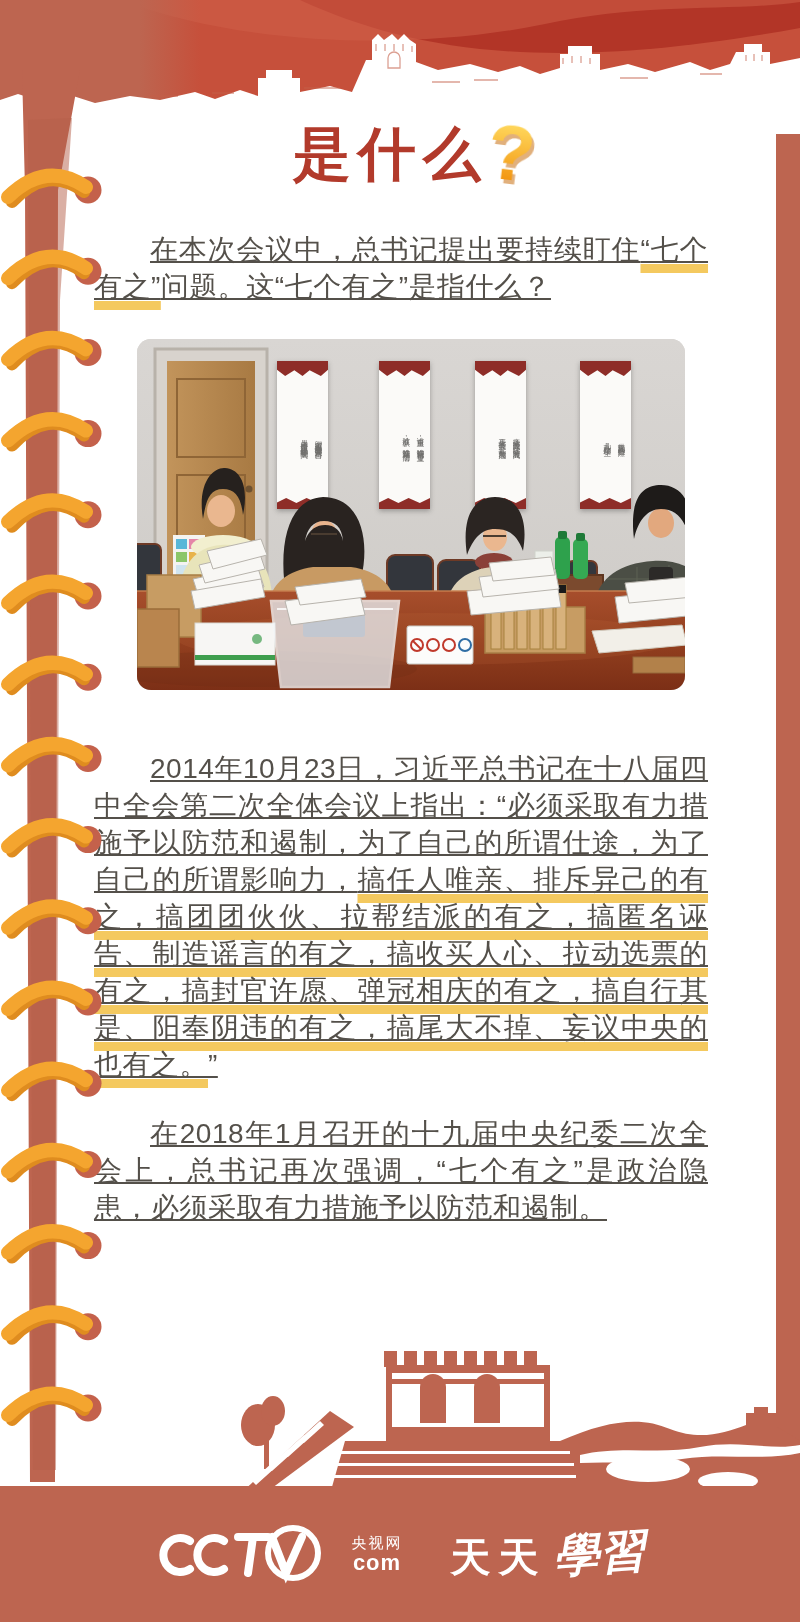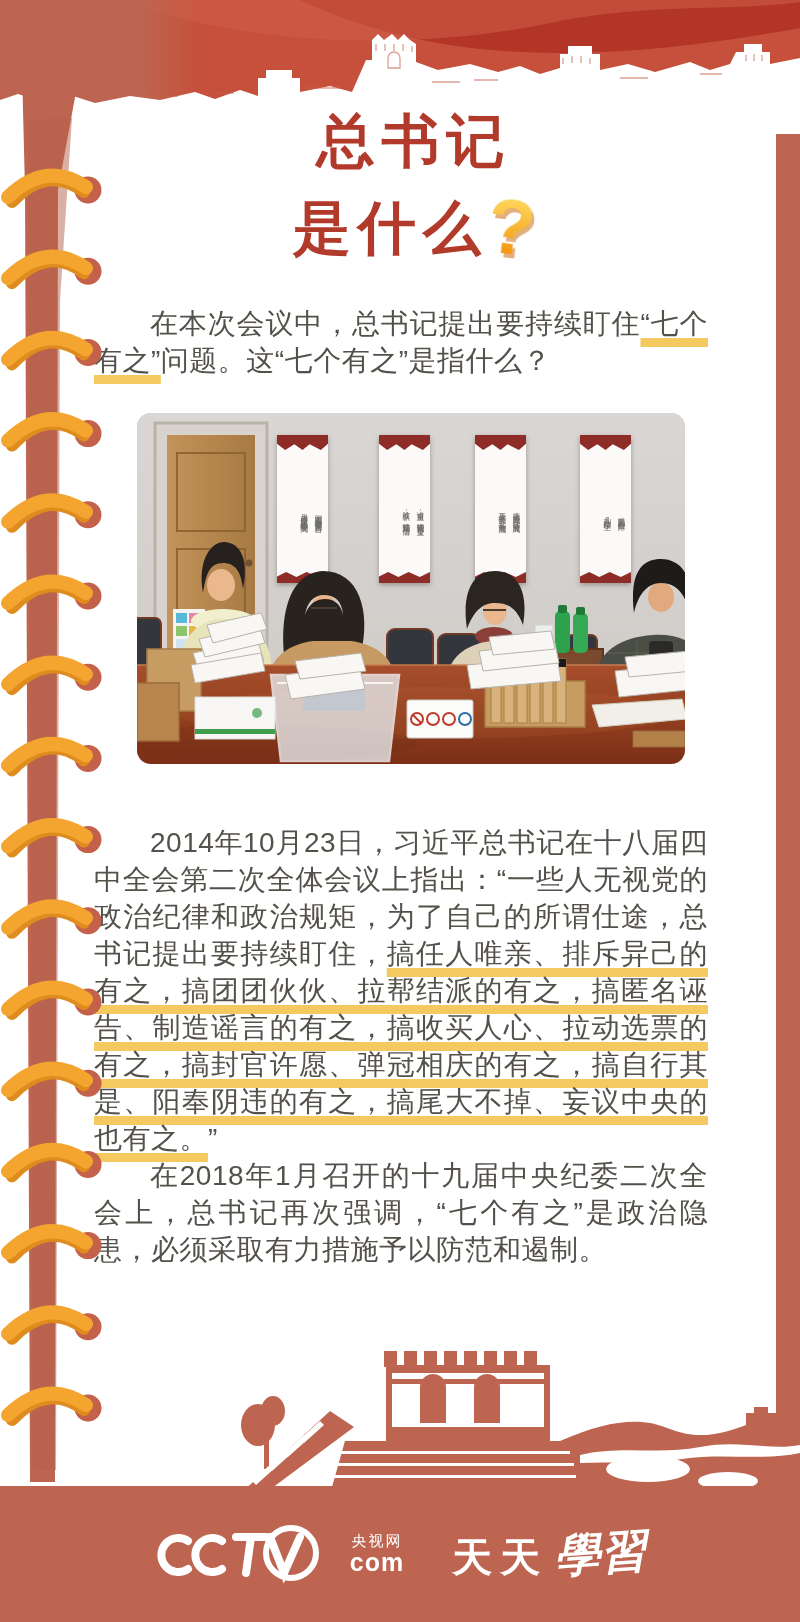--- a/index.html
+++ b/index.html
@@ -22,24 +22,24 @@
                color:var(--accent_red,#b23a2b);font-weight:900;}
   .t1{font-size:58px;line-height:74px;letter-spacing:7px;}
   .t2{font-size:54px;line-height:72px;letter-spacing:3px;}
   .t3{font-size:58px;line-height:86px;letter-spacing:7px;}
   .qmark{display:inline-block;font-size:78px;font-weight:900;letter-spacing:0;
          background:linear-gradient(180deg,var(--question_top,#ffd95e) 15%,var(--question_bottom,#f2930d) 85%);
          -webkit-background-clip:text;background-clip:text;color:transparent;
          transform:rotate(7deg) translateY(6px);
          filter:drop-shadow(3px 4px 0 rgba(201,111,16,.55));}
 
-  p{margin:0;}
+  p{margin:0;text-decoration:underline;}
   .body{width:614px;margin-left:94px;font-size:28px;line-height:37px;
         letter-spacing:.5px;color:var(--body_text,#54504a);
-        text-align:justify;text-indent:2em;}
+        text-align:justify;text-indent:2em;margin-top:32px;}
   .intro{margin-top:34px;}
   .body2{margin-top:60px;}
   .hl{text-decoration-line:underline;
       text-decoration-color:var(--underline_yellow,rgba(244,201,95,.92));
       text-decoration-thickness:9px;text-underline-offset:5px;
       text-decoration-skip-ink:none;}
 
   
   .photo{position:relative;width:548px;height:351px;margin:34px 0 0 137px;
          border-radius:14px;overflow:hidden;background:#d6d3cf;}
@@ -54,21 +54,21 @@
     clip-path:polygon(0 40%,18% 0,38% 45%,58% 0,80% 45%,100% 0,100% 100%,0 100%);}
   .btxt{position:absolute;top:20px;left:0;right:3px;height:118px;
         writing-mode:vertical-rl;white-space:pre-line;
         font-size:7.5px;line-height:1.9;letter-spacing:1px;color:#6f6e6c;
         display:flex;justify-content:center;}
   .b1{left:140px;} .b2{left:242px;} .b3{left:338px;} .b4{left:443px;}
 
   
   .site{display:flex;flex-direction:column;align-items:center;line-height:1;margin-left:-6px;}
   .site .zh{font-size:15px;letter-spacing:2px;}
-  .site .com{font-size:25px;font-weight:bold;margin-top:2px;letter-spacing:1px;}
+  .site .com{font-size:22px;font-weight:bold;margin-top:2px;letter-spacing:1px;}
   .brand{margin-left:34px;display:flex;align-items:flex-end;}
   .brand .plain{font-size:40px;font-weight:bold;letter-spacing:8px;}
   .brand .script{font-size:46px;font-weight:bold;font-style:italic;
                  font-family:"DejaVu Serif",serif;transform:rotate(-4deg);margin-left:6px;}
 </style>
 </head>
 <body>
 
 <div id="page">
 
@@ -153,21 +153,20 @@
         <path d="M8 1333.8 Q46 1296.8 86 1323.8" stroke="#f4a52f" stroke-width="14" fill="none" stroke-linecap="round"></path>
         <circle cx="88" cy="1408" r="13.5" fill="#c4614b"></circle>
         <path d="M12 1420 Q48 1382 84 1410" stroke="#df8c1f" stroke-width="12" fill="none" stroke-linecap="round"></path>
         <path d="M8 1415 Q46 1378 86 1405" stroke="#f4a52f" stroke-width="14" fill="none" stroke-linecap="round"></path>
       </g>
   </svg>
 
   <div class="content">
 
     <div class="title-block">
-      <div class="t1">总书记</div>
       <div class="t3"><span>是什么</span><span class="qmark">?</span></div>
     </div>
 
     <p class="body intro"><span>在本次会议中，总书记提出要持续盯住</span><span class="hl">“七个有之”</span><span>问题。这“七个有之”是指什么？</span></p>
 
     <div class="photo">
       <svg class="bgscene" width="548" height="351" viewBox="0 0 548 351">
         <defs>
           <linearGradient id="wallg" x1="0" y1="0" x2="0" y2="1">
             <stop offset="0" stop-color="#d9d6d3"></stop>
@@ -334,21 +333,21 @@
           <path d="M158,248 L224,240 L229,258 L163,266 Z"></path>
           <path d="M330,252 L420,244 L424,268 L334,276 Z"></path>
           <path d="M342,238 L418,230 L422,250 L346,258 Z"></path>
           <path d="M352,224 L414,218 L418,236 L356,242 Z"></path>
           <path d="M478,258 L556,250 L560,276 L482,284 Z"></path>
           <path d="M488,244 L552,238 L556,258 L492,264 Z"></path>
         </g>
       </svg>
     </div>
 
-    <p class="body body2"><span>2014年10月23日，习近平总书记在十八届四中全会第二次全体会议上指出：“一些人无视党的政治纪律和政治规矩，为了自己的所谓仕途，总书记提出要持续盯住，</span><span class="hl">搞任人唯亲、排斥异己的有之，搞团团伙伙、拉帮结派的有之，搞匿名诬告、制造谣言的有之，搞收买人心、拉动选票的有之，搞封官许愿、弹冠相庆的有之，搞自行其是、阳奉阴违的有之，搞尾大不掉、妄议中央的也有之。</span><span>”</span></p>
+    <p class="body body2"><span>2014年10月23日，习近平总书记在十八届四中全会第二次全体会议上指出：“必须采取有力措施予以防范和遏制，为了自己的所谓仕途，为了自己的所谓影响力，</span><span class="hl">搞任人唯亲、排斥异己的有之，搞团团伙伙、拉帮结派的有之，搞匿名诬告、制造谣言的有之，搞收买人心、拉动选票的有之，搞封官许愿、弹冠相庆的有之，搞自行其是、阳奉阴违的有之，搞尾大不掉、妄议中央的也有之。</span><span>”</span></p>
 
     <p class="body">在2018年1月召开的十九届中央纪委二次全会上，总书记再次强调，“七个有之”是政治隐患，必须采取有力措施予以防范和遏制。</p>
   </div>
 
   <svg class="bottom-wall" width="800" height="165" viewBox="0 0 800 165">
     <g fill="#bd6550">
       <ellipse cx="258" cy="96" rx="17" ry="21"></ellipse>
       <ellipse cx="273" cy="82" rx="12" ry="15"></ellipse>
       <rect x="264" y="106" width="5" height="34"></rect>
       <path d="M240,165 L330,82 L354,98 L264,165 Z"></path>

